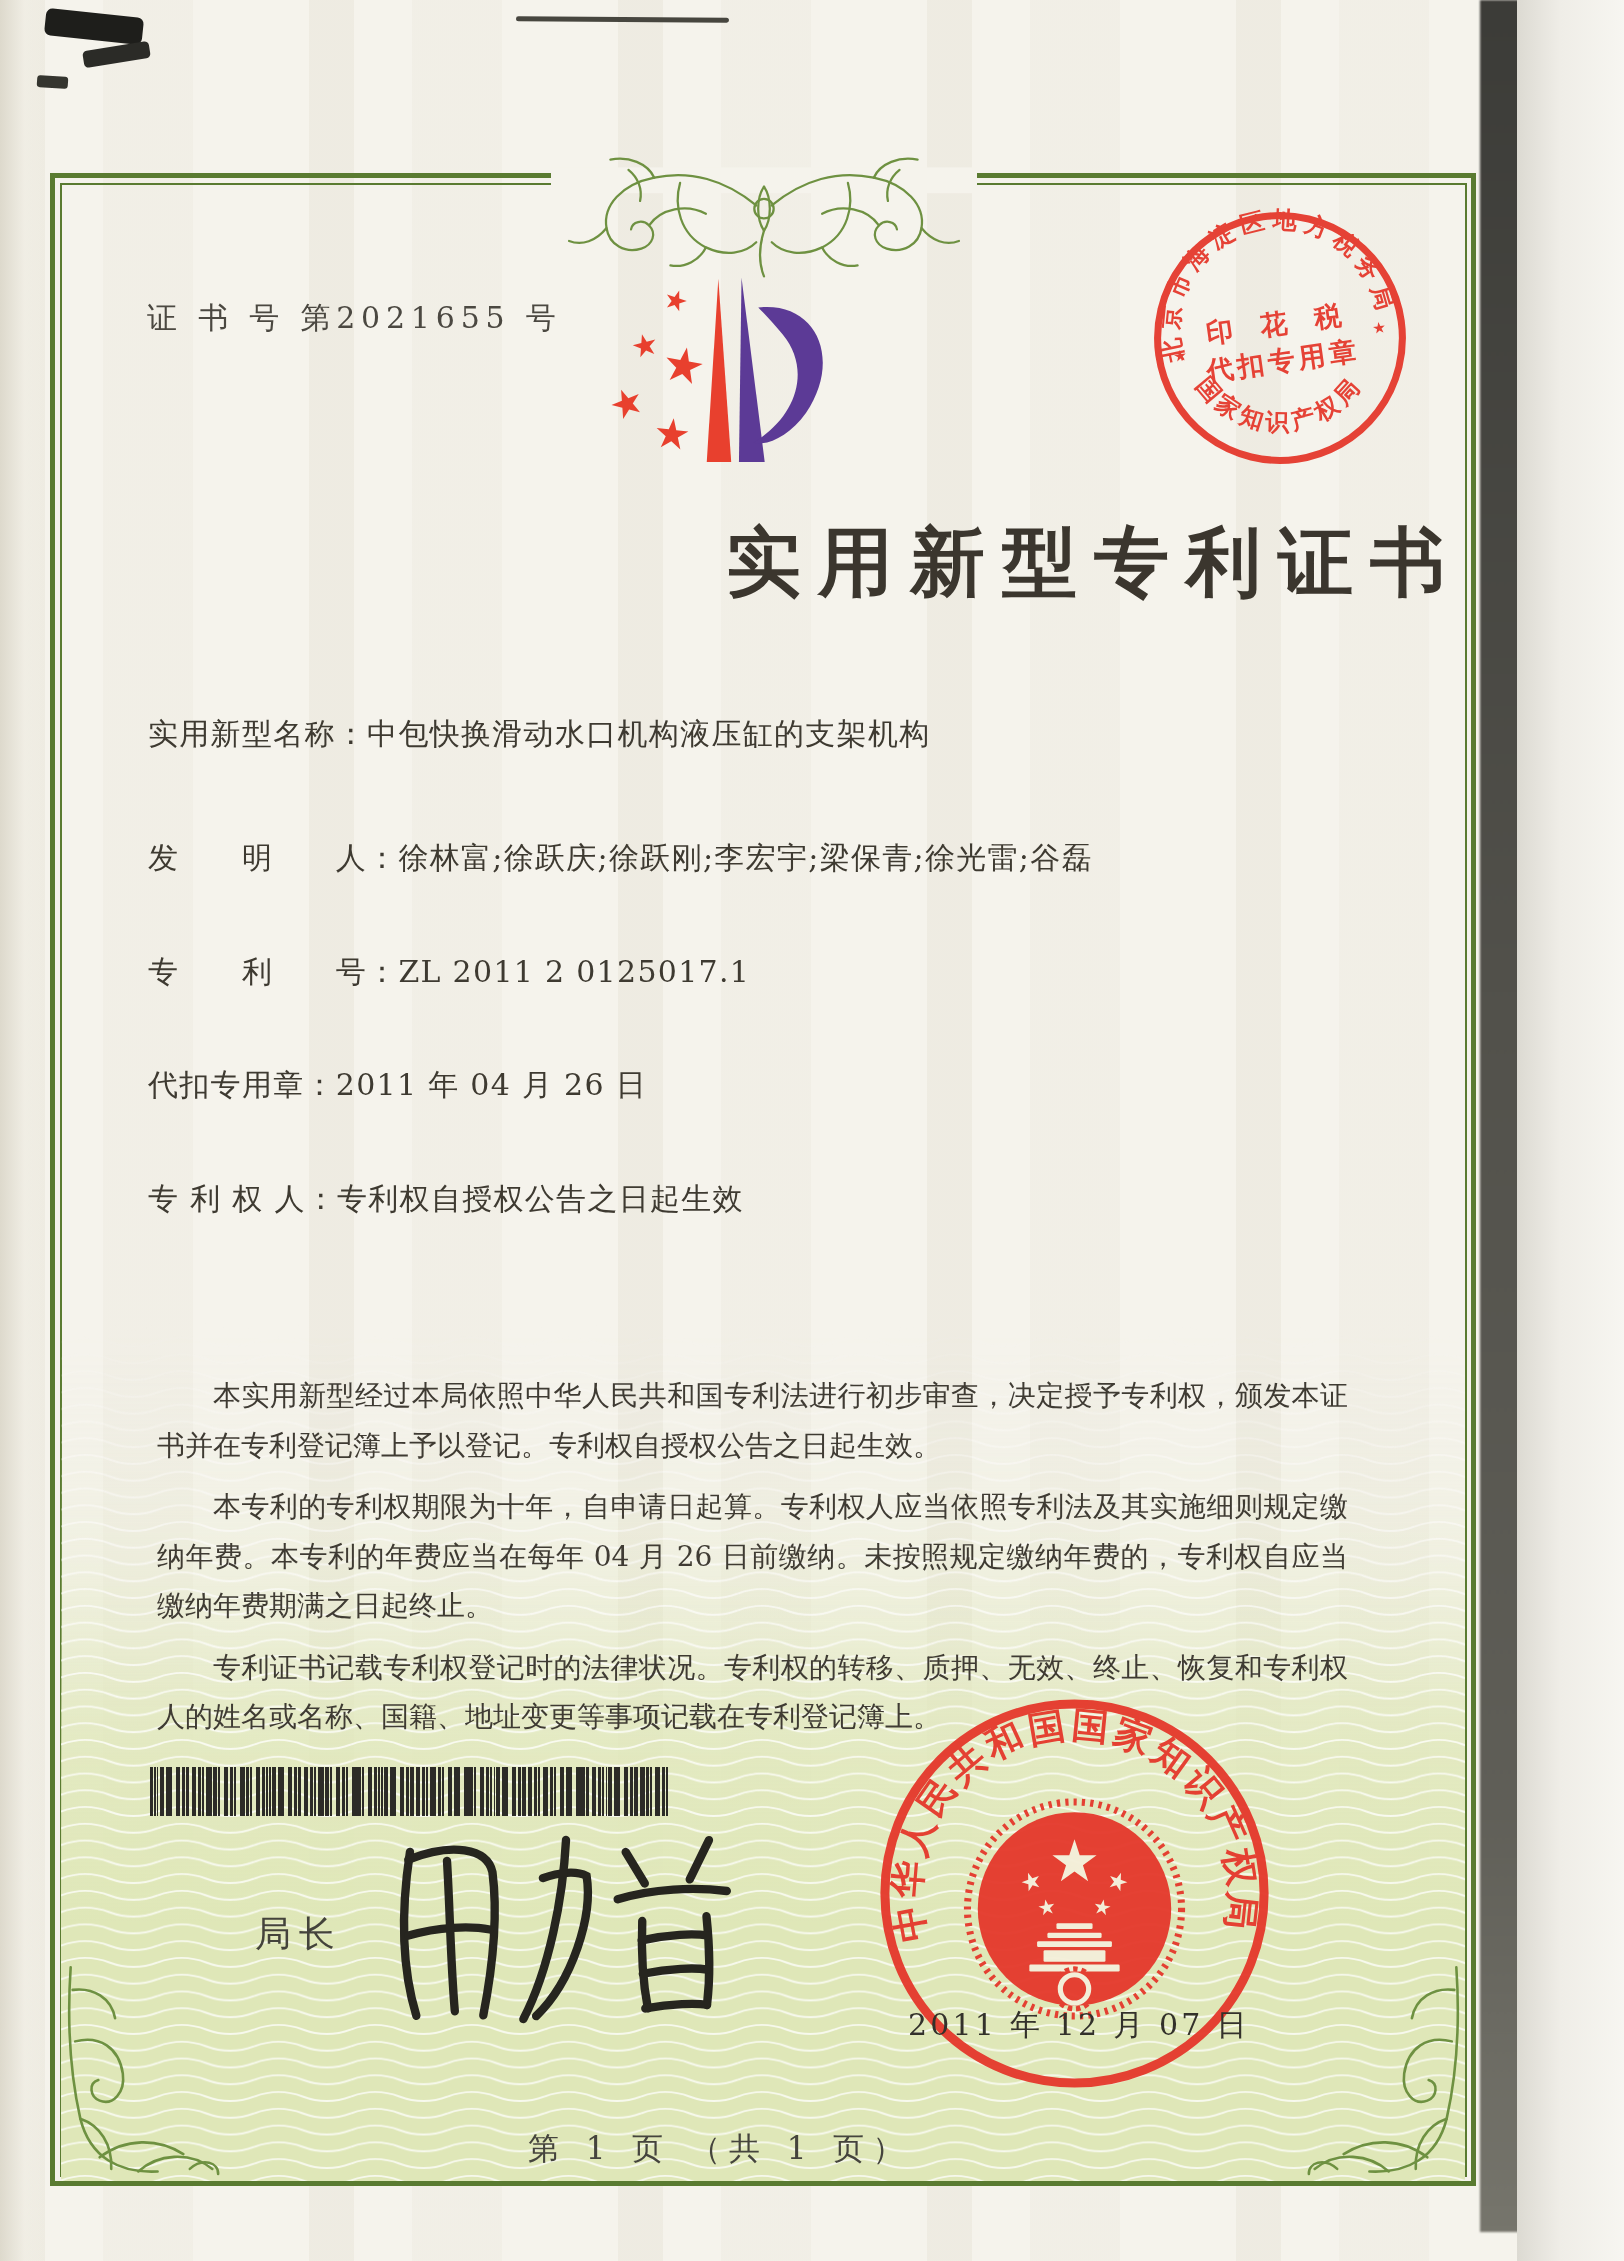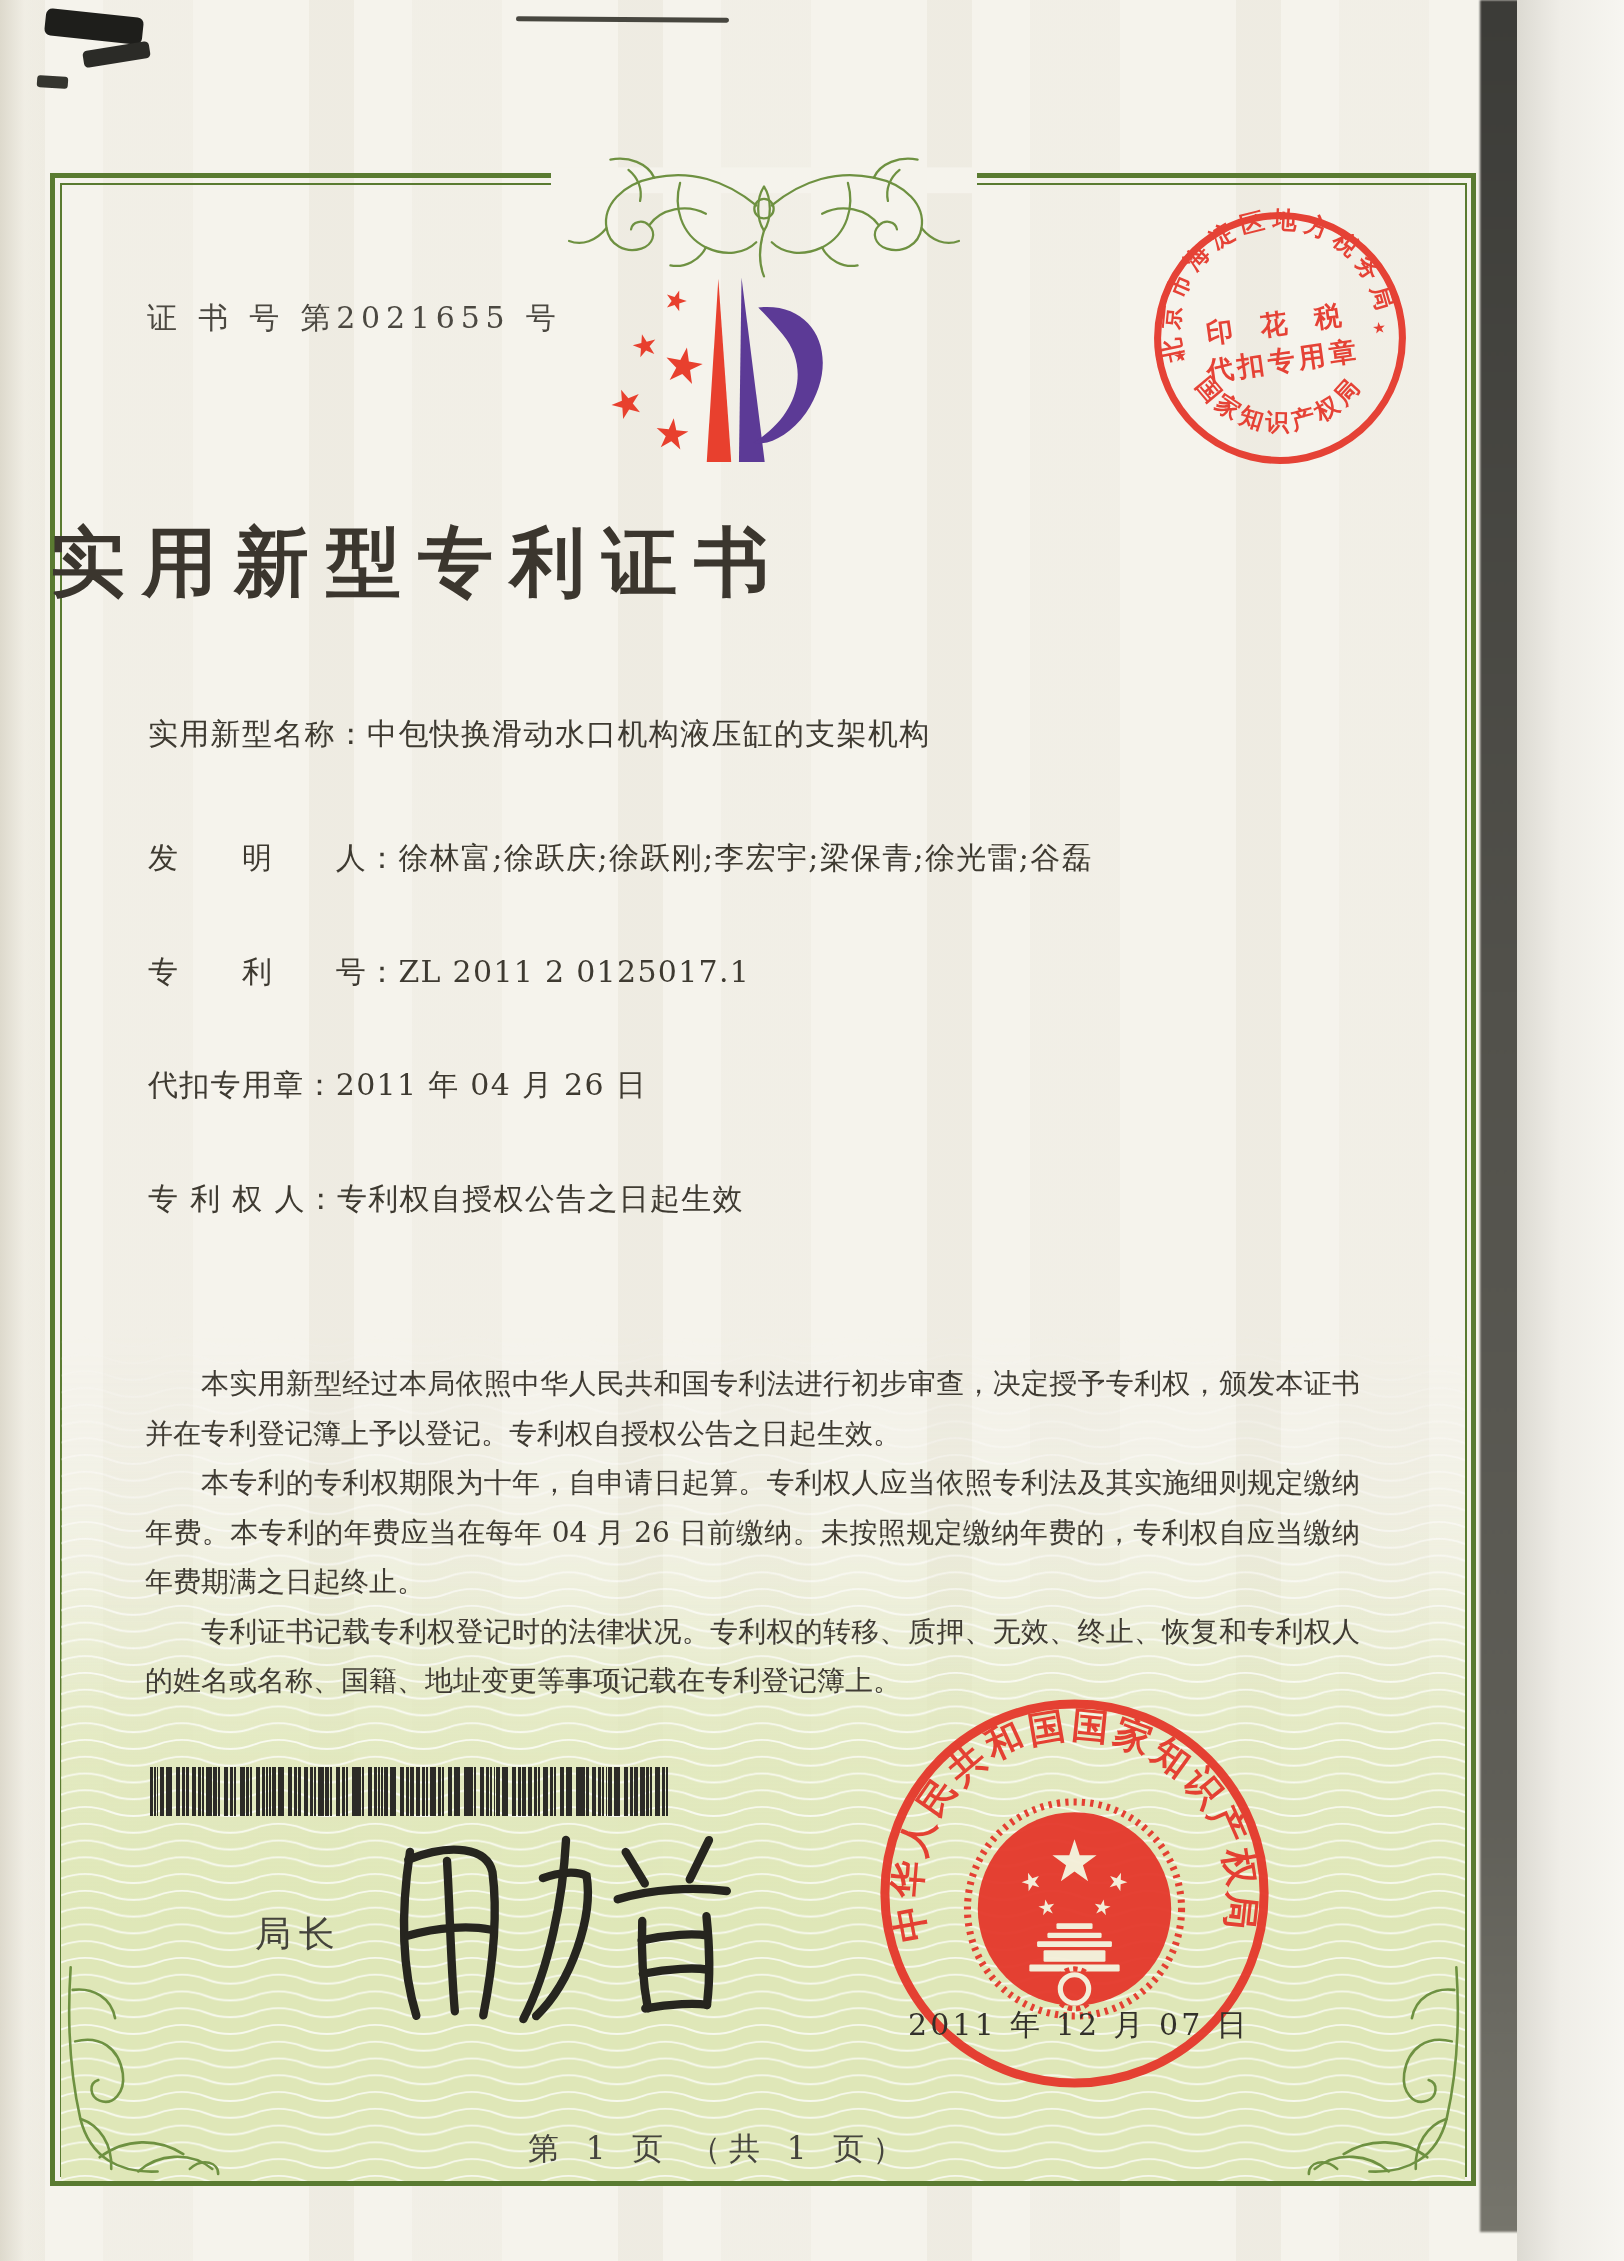--- a/index.html
+++ b/index.html
@@ -49,31 +49,31 @@
       #dfe7b8 70%);
     -webkit-mask-image:linear-gradient(180deg,transparent 0,rgba(0,0,0,0.5) 22%,#000 45%);
     mask-image:linear-gradient(180deg,transparent 0,rgba(0,0,0,0.5) 22%,#000 45%);}
   .waves svg{display:block;width:100%;height:100%;}
   
   .cert-number{position:absolute;left:147px;top:298px;font-size:30px;letter-spacing:5.8px;
     color:#4b4841;}
   .logo{position:absolute;left:605px;top:270px;width:246px;height:201px;}
   .tax-stamp{position:absolute;left:1146px;top:204px;width:268px;height:268px;
     transform:rotate(-8deg);opacity:0.94;}
-  .page-title{position:absolute;left:50px;top:513px;width:1412px;text-align:left;
+  .page-title{position:absolute;left:50px;top:513px;width:1412px;text-align:right;
     font-size:75px;font-weight:bold;letter-spacing:17px;color:#3b362e;}
   
   .field{position:absolute;left:148px;font-size:30px;color:#3e3a31;letter-spacing:1.3px;
     white-space:nowrap;}
   .f1{top:714px;} .f2{top:838px;} .f3{top:952px;}
   .f4{top:1065px;} .f5{top:1179px;} .f6{top:1295px;}
   
   .paras{position:absolute;left:145px;top:1359px;width:1215px;font-size:28px;
     line-height:1.77;color:#3f3b33;text-align:justify;}
-  .paras p{margin:0;text-indent:2em;}
+  .paras p{margin:12px;text-indent:2em;}
   
   .barcode{position:absolute;left:150px;top:1767px;width:522px;height:49px;
     background-image:
       repeating-linear-gradient(90deg,#2c2b27 0 2.6px,transparent 2.6px 4.5px,#2c2b27 4.5px 5.8px,transparent 5.8px 9.7px,#2c2b27 9.7px 14px,transparent 14px 16px),
       repeating-linear-gradient(90deg,#2c2b27 0 1.9px,transparent 1.9px 7px,#2c2b27 7px 8.4px,transparent 8.4px 18.7px);}
   .director{position:absolute;left:255px;top:1910px;font-size:36px;letter-spacing:7.7px;
     color:#44433b;}
   .signature{position:absolute;left:351px;top:1815px;width:387px;height:222px;}
   .sr{position:absolute;opacity:0;pointer-events:none;}
   .main-seal{position:absolute;left:872px;top:1691px;width:405px;height:405px;opacity:0.95;}

